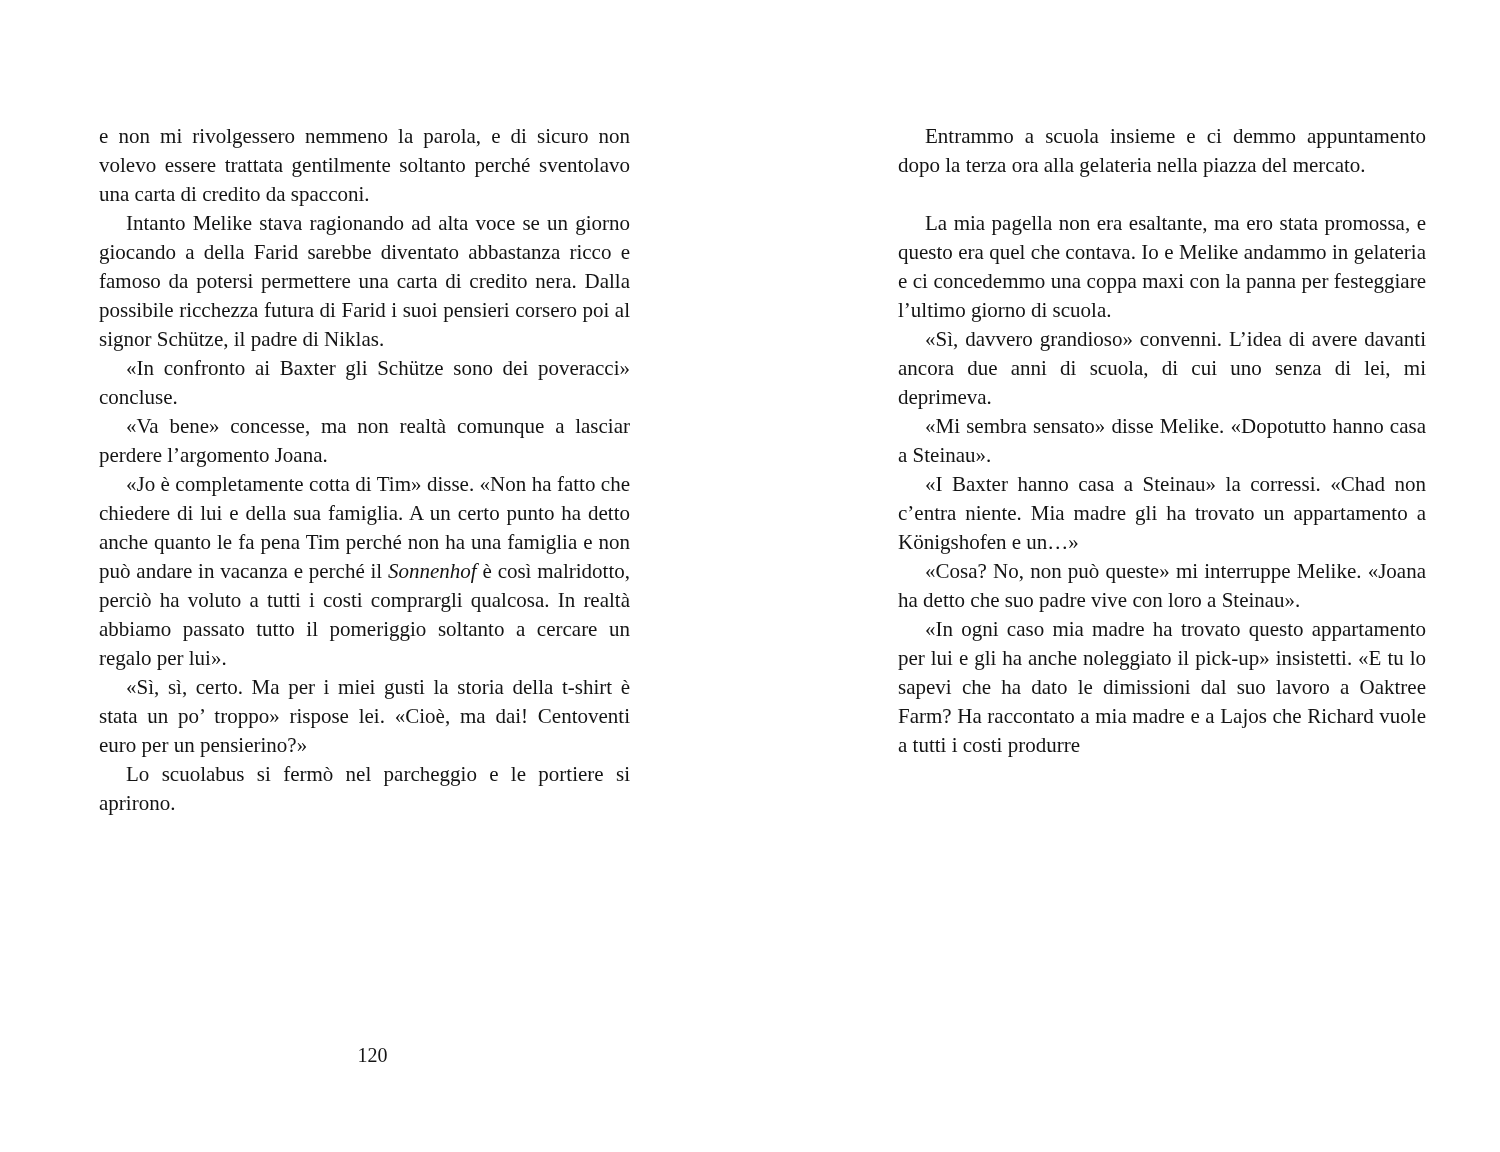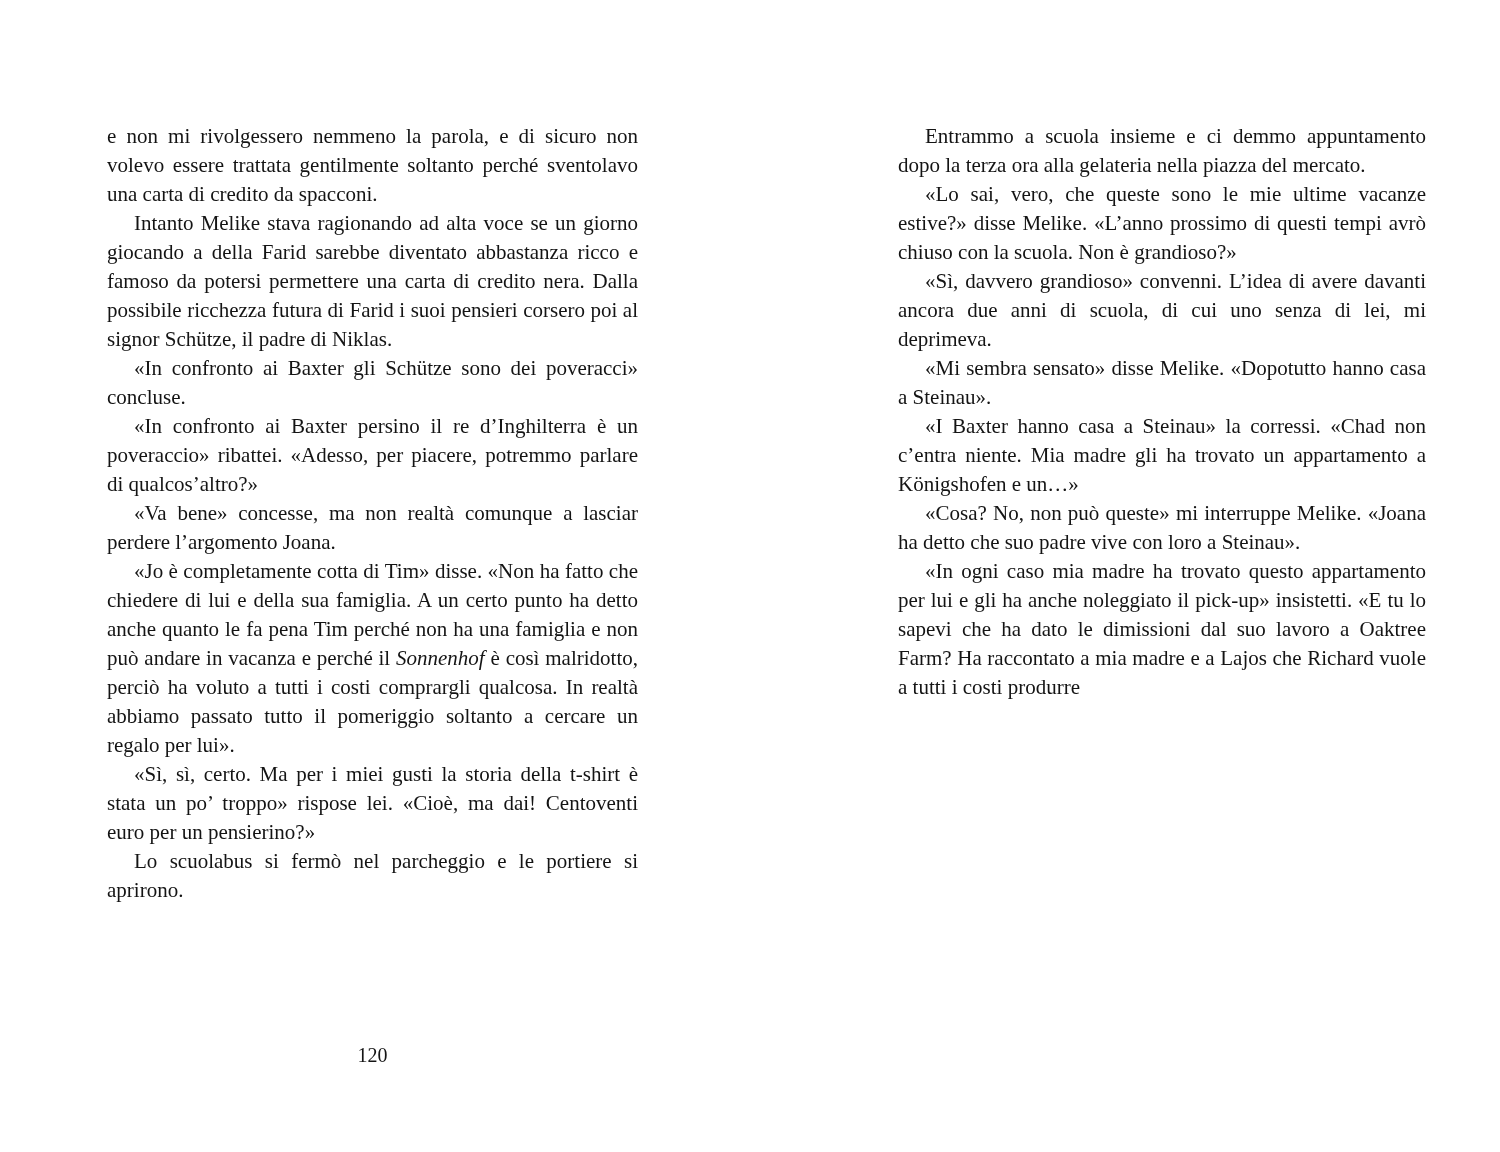--- a/index.html
+++ b/index.html
@@ -25,21 +25,21 @@
     box-sizing: border-box;
   }
   .page-text {
     position: absolute;
     top: 122px;
     font-size: 21px;
     line-height: 29px;
     text-align: justify;
   }
   .page-left .page-text {
-    left: 107px;
+    left: 99px;
     width: 531px;
   }
   .page-right .page-text {
     left: 862px;
     left: 112px;
     width: 528px;
     margin-left: 36px;
   }
   .para {
     margin: 0;
@@ -75,33 +75,32 @@
 </head>
 <body>
 
 <div class="spread">
 
   <div class="page page-left">
     <div class="page-text">
         <p class="para"><span>e non mi rivolgessero nemmeno la parola, e di sicuro non volevo essere trattata gentilmente soltanto perché sventolavo una carta di credito da spacconi.</span></p>
         <p class="para indent"><span>Intanto Melike stava ragionando ad alta voce se un giorno giocando a della Farid sarebbe diventato abbastanza ricco e famoso da potersi permettere una carta di credito nera. Dalla possibile ricchezza futura di Farid i suoi pensieri corsero poi al signor Schütze, il padre di Niklas.</span></p>
         <p class="para indent"><span>«In confronto ai Baxter gli Schütze sono dei poveracci» concluse.</span></p>
-        <p class="para indent"><span>«In confronto ai Baxter persino il re d’Inghilterra è un poveraccio» ribattei. «Adesso, per piacere, potremmo parlare di qualcos’altro?»</span></p>
         <p class="para indent"><span>«Va bene» concesse, ma non realtà comunque a lasciar perdere l’argomento Joana.</span></p>
         <p class="para indent"><span>«Jo è completamente cotta di Tim» disse. «Non ha fatto che chiedere di lui e della sua famiglia. A un certo punto ha detto anche quanto le fa pena Tim perché non ha una famiglia e non può andare in vacanza e perché il </span><span class="italic">Sonnenhof</span><span> è così malridotto, perciò ha voluto a tutti i costi comprargli qualcosa. In realtà abbiamo passato tutto il pomeriggio soltanto a cercare un regalo per lui».</span></p>
         <p class="para indent"><span>«Sì, sì, certo. Ma per i miei gusti la storia della t-shirt è stata un po’ troppo» rispose lei. «Cioè, ma dai! Centoventi euro per un pensierino?»</span></p>
         <p class="para indent"><span>Lo scuolabus si fermò nel parcheggio e le portiere si aprirono.</span></p>
       </div>
     <div class="page-number">120</div>
   </div>
 
   <div class="page page-right">
     <div class="page-text">
         <p class="para indent"><span>Entrammo a scuola insieme e ci demmo appuntamento dopo la terza ora alla gelateria nella piazza del mercato.</span></p>
-        <p class="para indent"><span>«Lo sai, vero, che queste sono le mie ultime vacanze estive?» disse Melike. «L’anno prossimo di questi tempi avrò chiuso con la scuola. Non è grandioso?»</span></p>
+        <p class="para indent space-before"><span>La mia pagella non era esaltante, ma ero stata promossa, e questo era quel che contava. Io e Melike andammo in gelateria e ci concedemmo una coppa maxi con la panna per festeggiare l’ultimo giorno di scuola.</span></p>
         <p class="para indent"><span>«Sì, davvero grandioso» convenni. L’idea di avere davanti ancora due anni di scuola, di cui uno senza di lei, mi deprimeva.</span></p>
         <p class="para indent"><span>«Mi sembra sensato» disse Melike. «Dopotutto hanno casa a Steinau».</span></p>
         <p class="para indent"><span>«I Baxter hanno casa a Steinau» la corressi. «Chad non c’entra niente. Mia madre gli ha trovato un appartamento a Königshofen e un…»</span></p>
         <p class="para indent"><span>«Cosa? No, non può queste» mi interruppe Melike. «Joana ha detto che suo padre vive con loro a Steinau».</span></p>
         <p class="para indent"><span>«In ogni caso mia madre ha trovato questo appartamento per lui e gli ha anche noleggiato il pick-up» insistetti. «E tu lo sapevi che ha dato le dimissioni dal suo lavoro a Oaktree Farm? Ha raccontato a mia madre e a Lajos che Richard vuole a tutti i costi produrre</span></p>
       </div>
   </div>
 
 </div>
 

